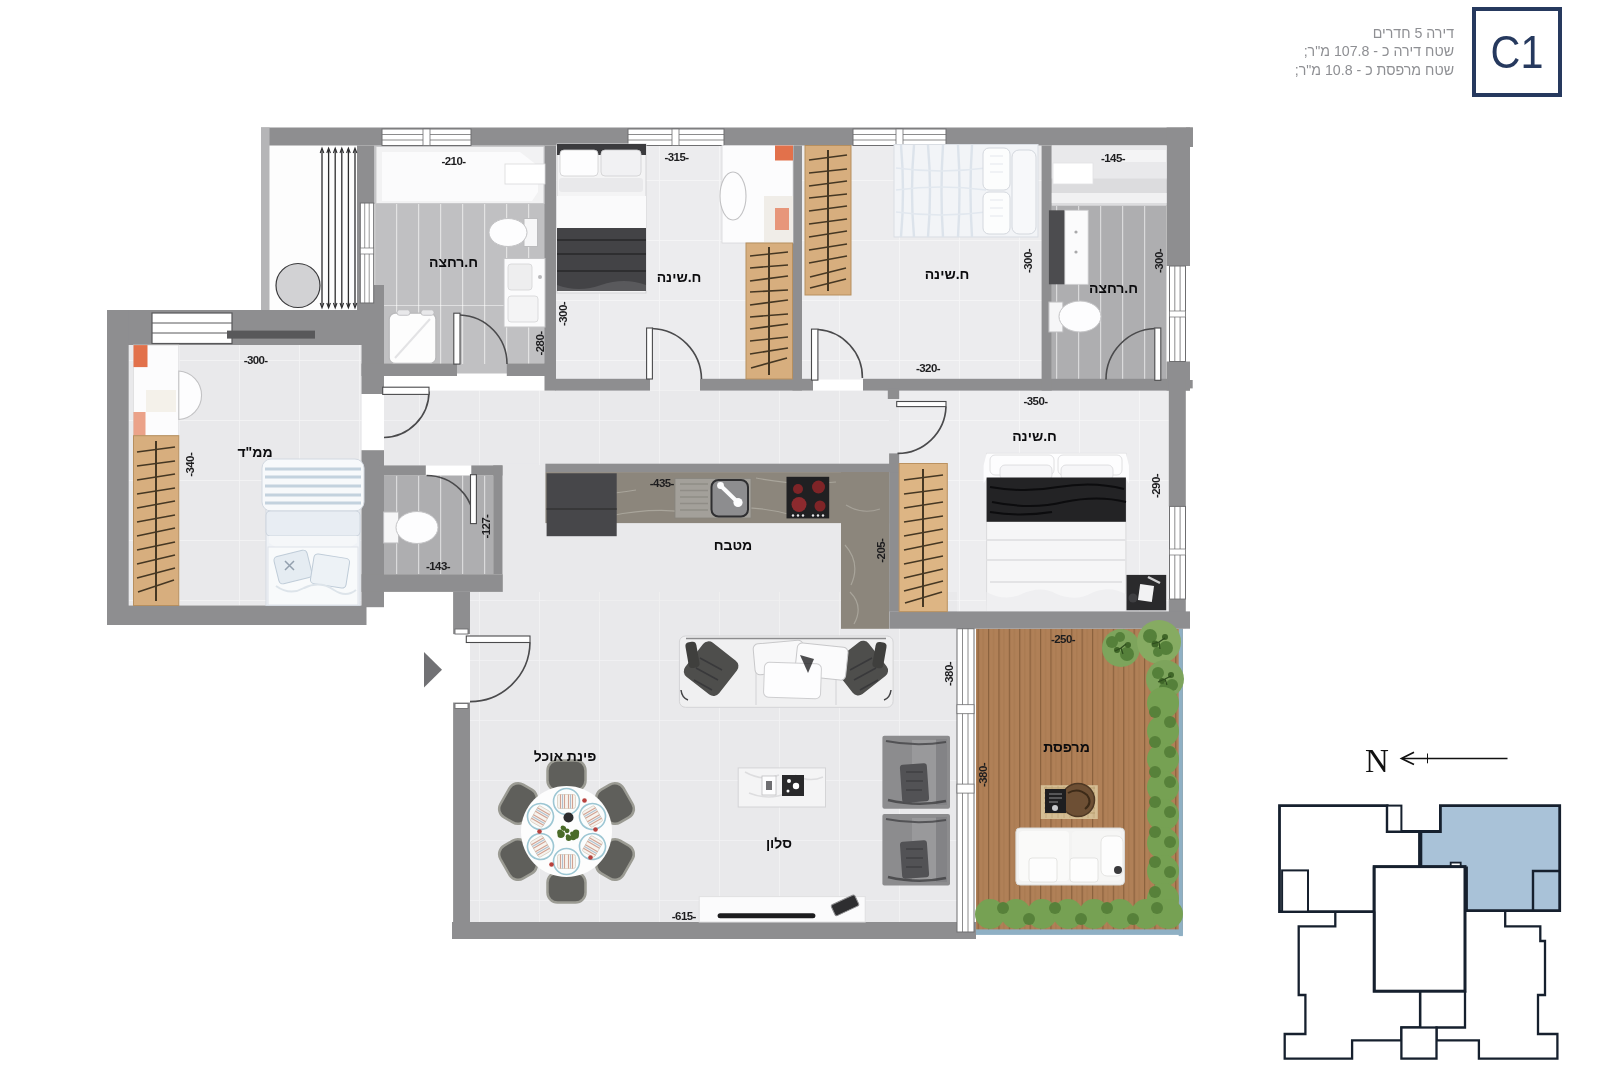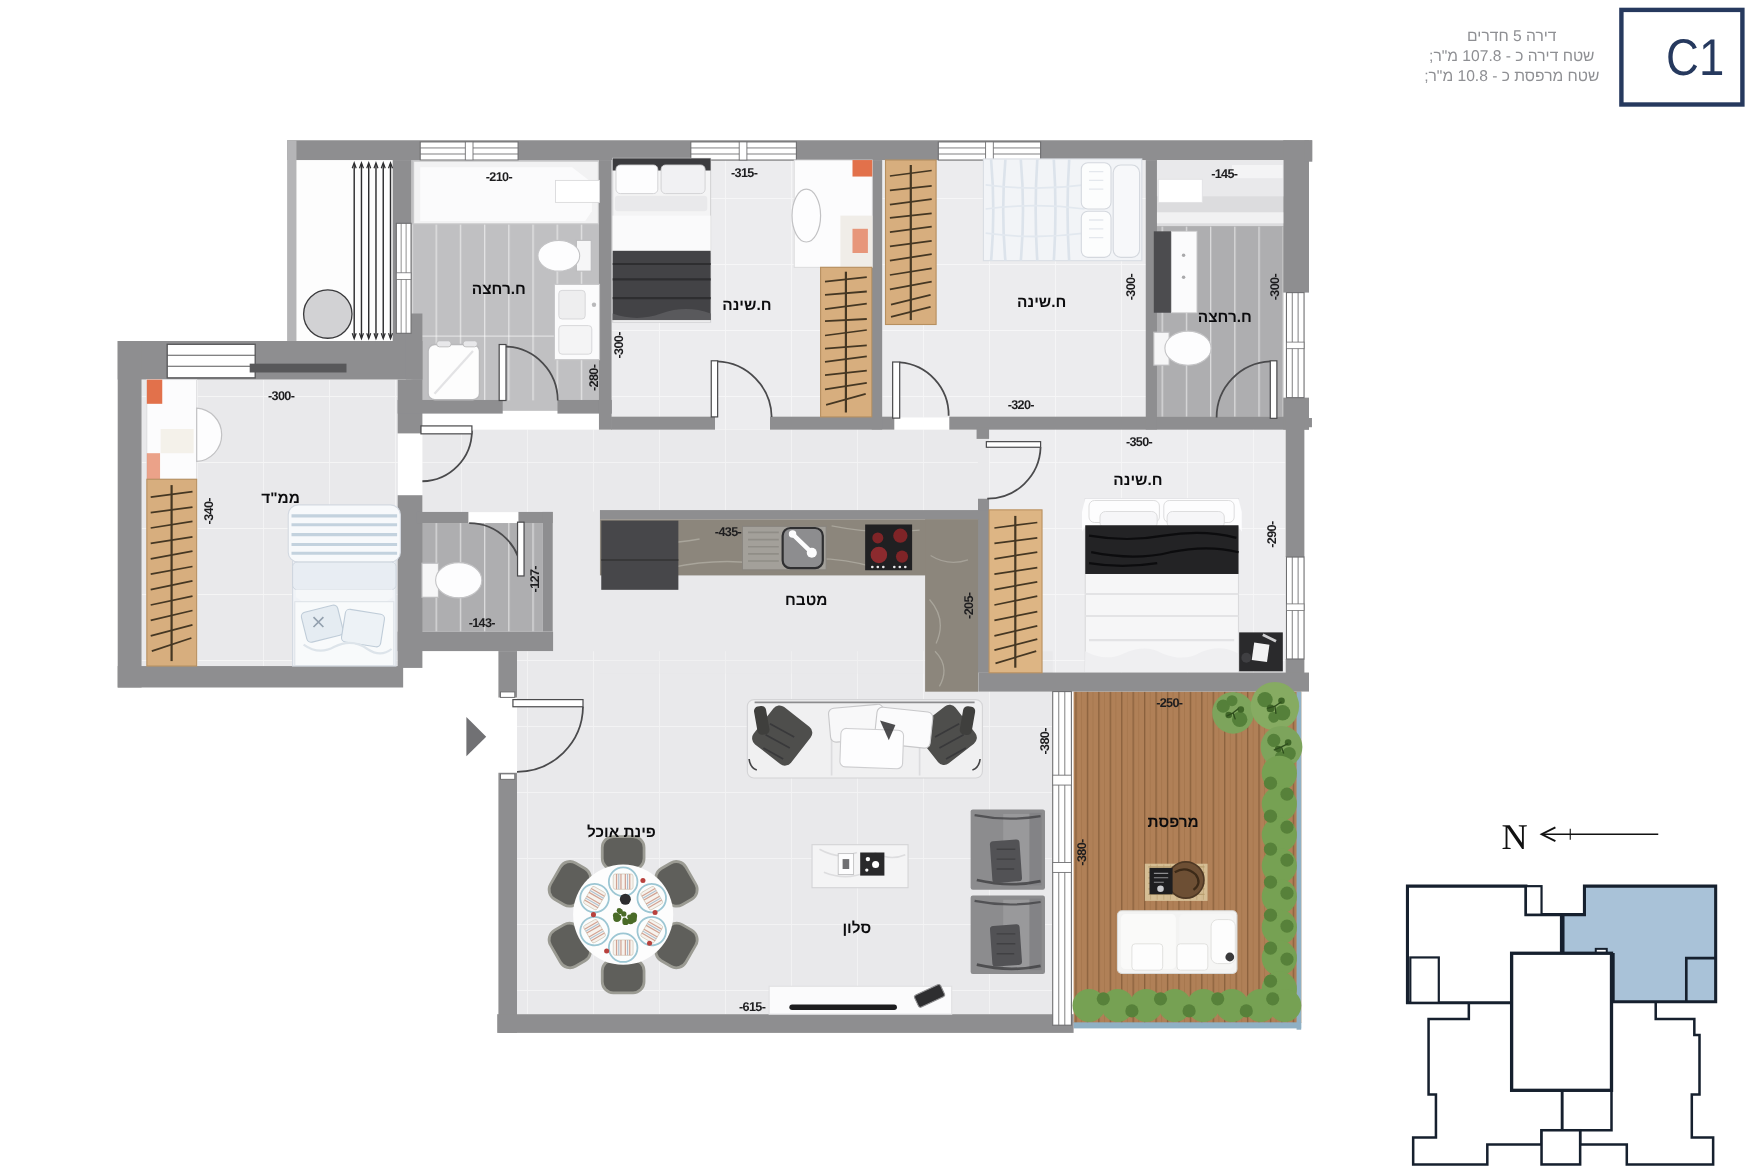--- a/index.html
+++ b/index.html
@@ -891,21 +891,21 @@
 <g fill="#ffffff" stroke="#16202e">
 <path d="M1505.2,911.6 V926.3 H1540.3 V941 H1545 V995 H1538 V1034 H1557.4 V1058.6 H1478.9 V1040.4 H1436.5 V1027.5 H1465 V991.2" fill="none" stroke-width="2.3"></path>
     </g>
 
 <g fill="#ffffff" stroke="#16202e">
 <path d="M1420.1,991.2 V1027.5" fill="none" stroke-width="2.3"></path>
 <rect x="1401.4" y="1027.5" width="35.1" height="31.1" stroke-width="2.3"></rect>
     </g>
 </svg>
 
-<div dir="rtl" style="position:absolute;top:23.5px;right:146px;text-align:center;color:#8e8f93;font-size:14.2px;line-height:18.6px;font-family:'Liberation Sans',sans-serif;">
+<div dir="rtl" style="position:absolute;top:23.5px;right:146px;text-align:right;color:#8e8f93;font-size:14.2px;line-height:18.6px;font-family:'Liberation Sans',sans-serif;">
 דירה 5 חדרים<br>
 שטח דירה כ - 107.8 מ"ר;<br>
 שטח מרפסת כ - 10.8 מ"ר;
 </div>
 
-<div style="position:absolute;top:6.6px;left:1471.9px;width:82px;height:82.8px;border:4px solid #26395e;display:flex;align-items:center;justify-content:center;padding-left:24px;">
+<div style="position:absolute;top:6.6px;left:1471.9px;width:82px;height:82.8px;border:4px solid #26395e;display:flex;align-items:center;justify-content:center;">
 <span style="font-family:'Liberation Sans',sans-serif;font-size:47px;color:#26395e;letter-spacing:0px;display:inline-block;transform:scaleX(0.88);">C1</span>
 </div>
 
 </body></html>

